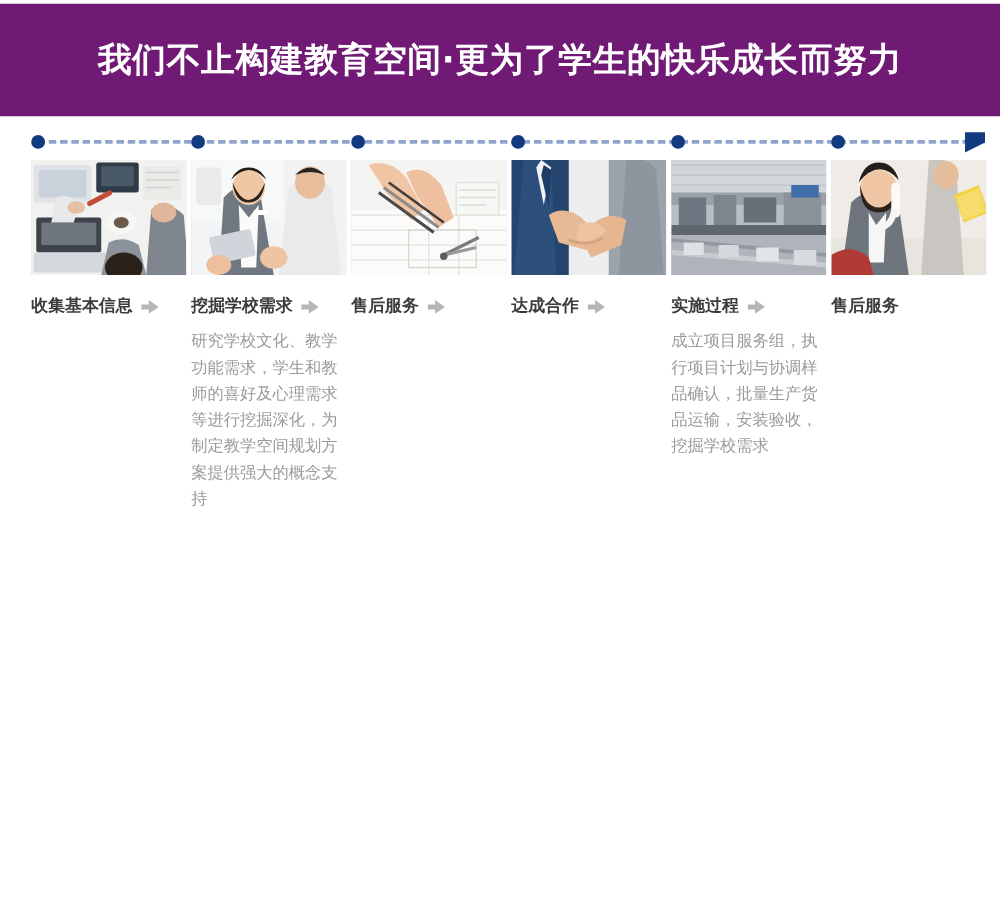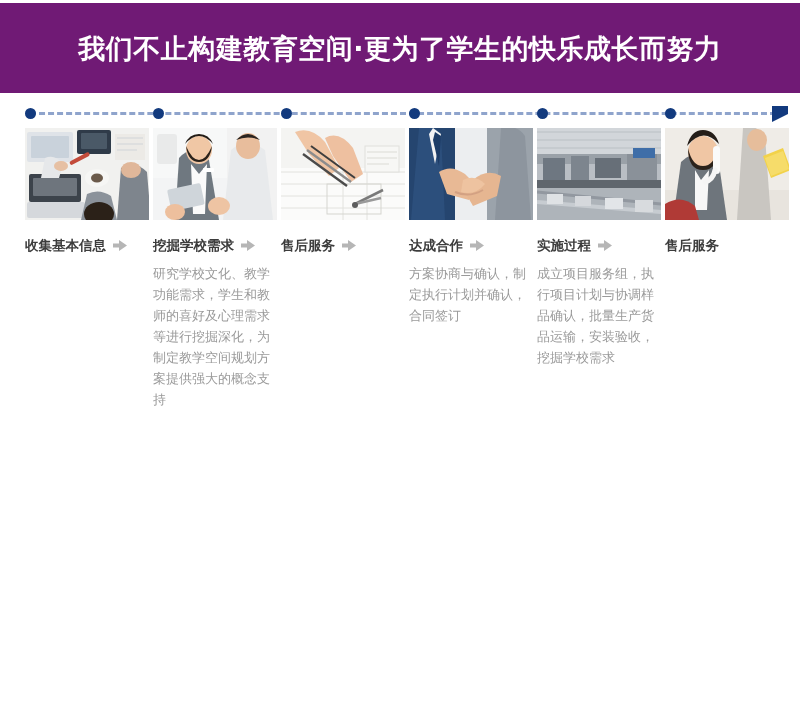--- a/index.html
+++ b/index.html
@@ -260,21 +260,20 @@
       </svg>
     </div>
     <div class="card-head">
       <span class="card-title">达成合作</span>
       <span class="card-arrow">
         <svg width="14" height="11" viewBox="0 0 14 11">
           <path d="M0 3.5 h6 V0 l8 5.5 L6 11 V7.5 H0 Z" fill="#b6b6b6"></path>
         </svg>
       </span>
     </div>
-    <div class="card-desc">方案协商与确认，制定执行计划并确认，合同签订</div>
   </div>
 
   <div class="card">
     <div class="card-photo">
       <svg viewBox="0 0 124 92" preserveAspectRatio="none">
         <rect width="124" height="92" fill="#b9bec4"></rect>
         <rect x="0" y="0" width="124" height="30" fill="#d2d6da"></rect>
         <path d="M0 4 h124 M0 12 h124 M0 20 h124" stroke="#c2c7cc" stroke-width="1.4"></path>
         <rect x="0" y="26" width="124" height="10" fill="#9aa1a8"></rect>
         <rect x="6" y="30" width="22" height="22" fill="#6e7781"></rect>

